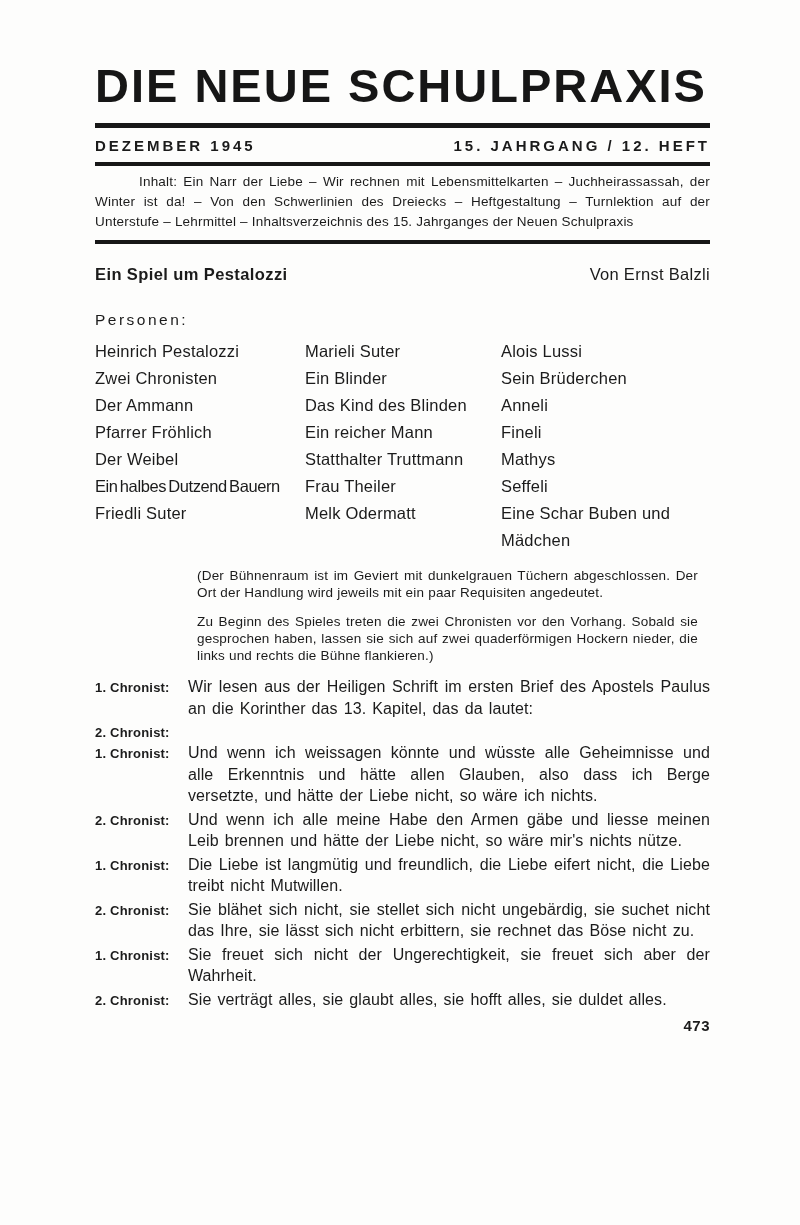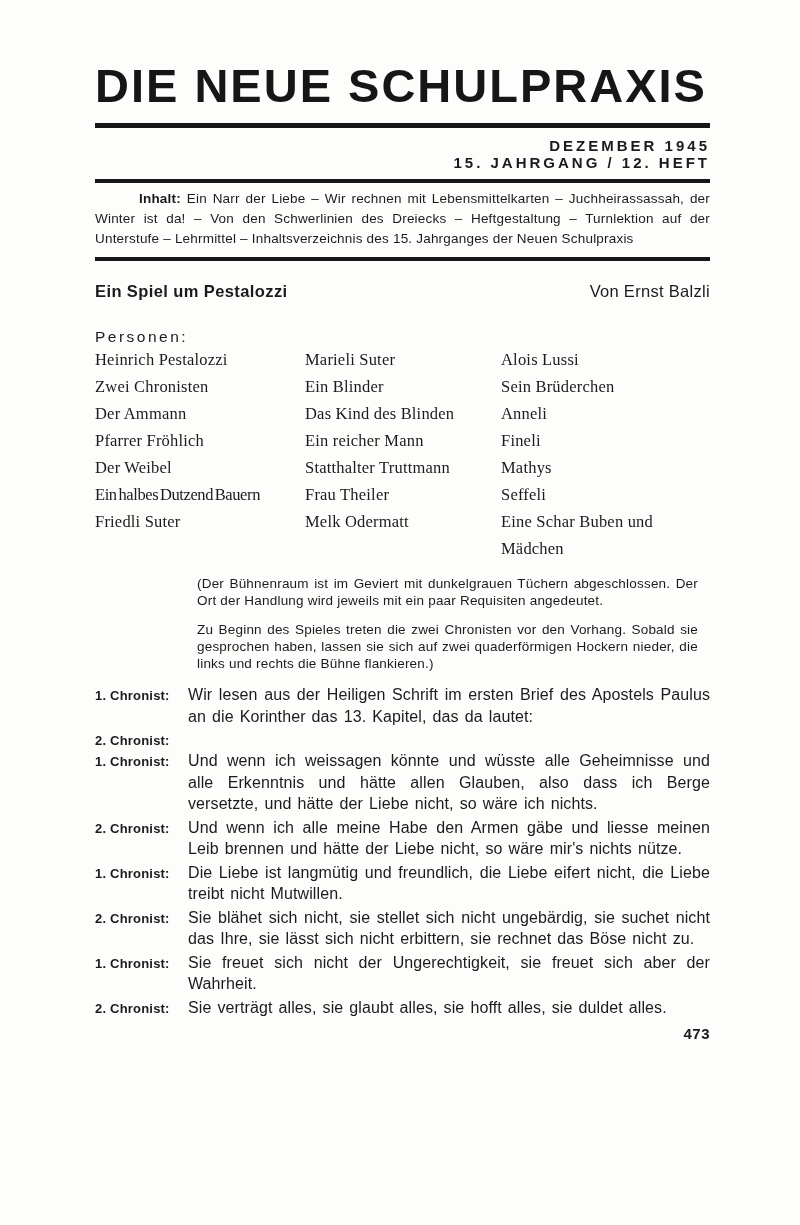--- a/index.html
+++ b/index.html
@@ -25,34 +25,33 @@
     line-height: 1.02;
     font-weight: bold;
     letter-spacing: 2px;
     white-space: nowrap;
     color: #161616;
   }
   .rule { background: #171717; border: 0; }
   .rule-thick { height: 5px; }
   .rule-mid { height: 4px; }
   .date-row {
-    display: flex; justify-content: space-between; align-items: flex-end;
+    display: flex; justify-content: space-between; align-items: flex-start;
     font-size: 15px; font-weight: bold; letter-spacing: 3px;
     margin: 9px 0 8px 0;
     white-space: nowrap;
-    flex-direction: column;
   }
   .contents-par {
     margin: 6px 0 9px 0;
     font-size: 13.5px;
     line-height: 1.47;
     text-align: justify;
     letter-spacing: 0.2px;
   }
-  .contents-par .lbl { font-weight: bold; padding-left: 44px; }
+  .contents-par .lbl { font-weight: normal; padding-left: 44px; }
   
   .article-title {
     margin: 62px 0 0 0;
     font-size: 31px;
     font-weight: bold;
     letter-spacing: 0.5px;
     color: #181818;
   }
   .subtitle-row {
     display: flex; justify-content: space-between; align-items: baseline;
@@ -62,24 +61,24 @@
   .subtitle { font-weight: bold; letter-spacing: 0.4px; }
   .author { letter-spacing: 0.3px; }
   
   .cast-label {
     margin-top: 27px;
     font-size: 15.5px;
     letter-spacing: 2.5px;
   }
   .cast-grid {
     display: flex;
+    margin-top: 9px;
     font-size: 16.5px;
     line-height: 27px;
     letter-spacing: 0.2px;
-    font-family: Liberation Serif, serif;
   }
   .cast-col-1 { width: 210px; flex: none; }
   .cast-col-2 { width: 196px; flex: none; }
   .cast-col-3 { flex: 1; }
   .cast-col-1 .cast-item:nth-child(6) { letter-spacing: -0.4px; word-spacing: -2px; }
   
   .stage-directions {
     margin: 13px 0 11px 90px;
     font-size: 13.5px;
     line-height: 17px;

